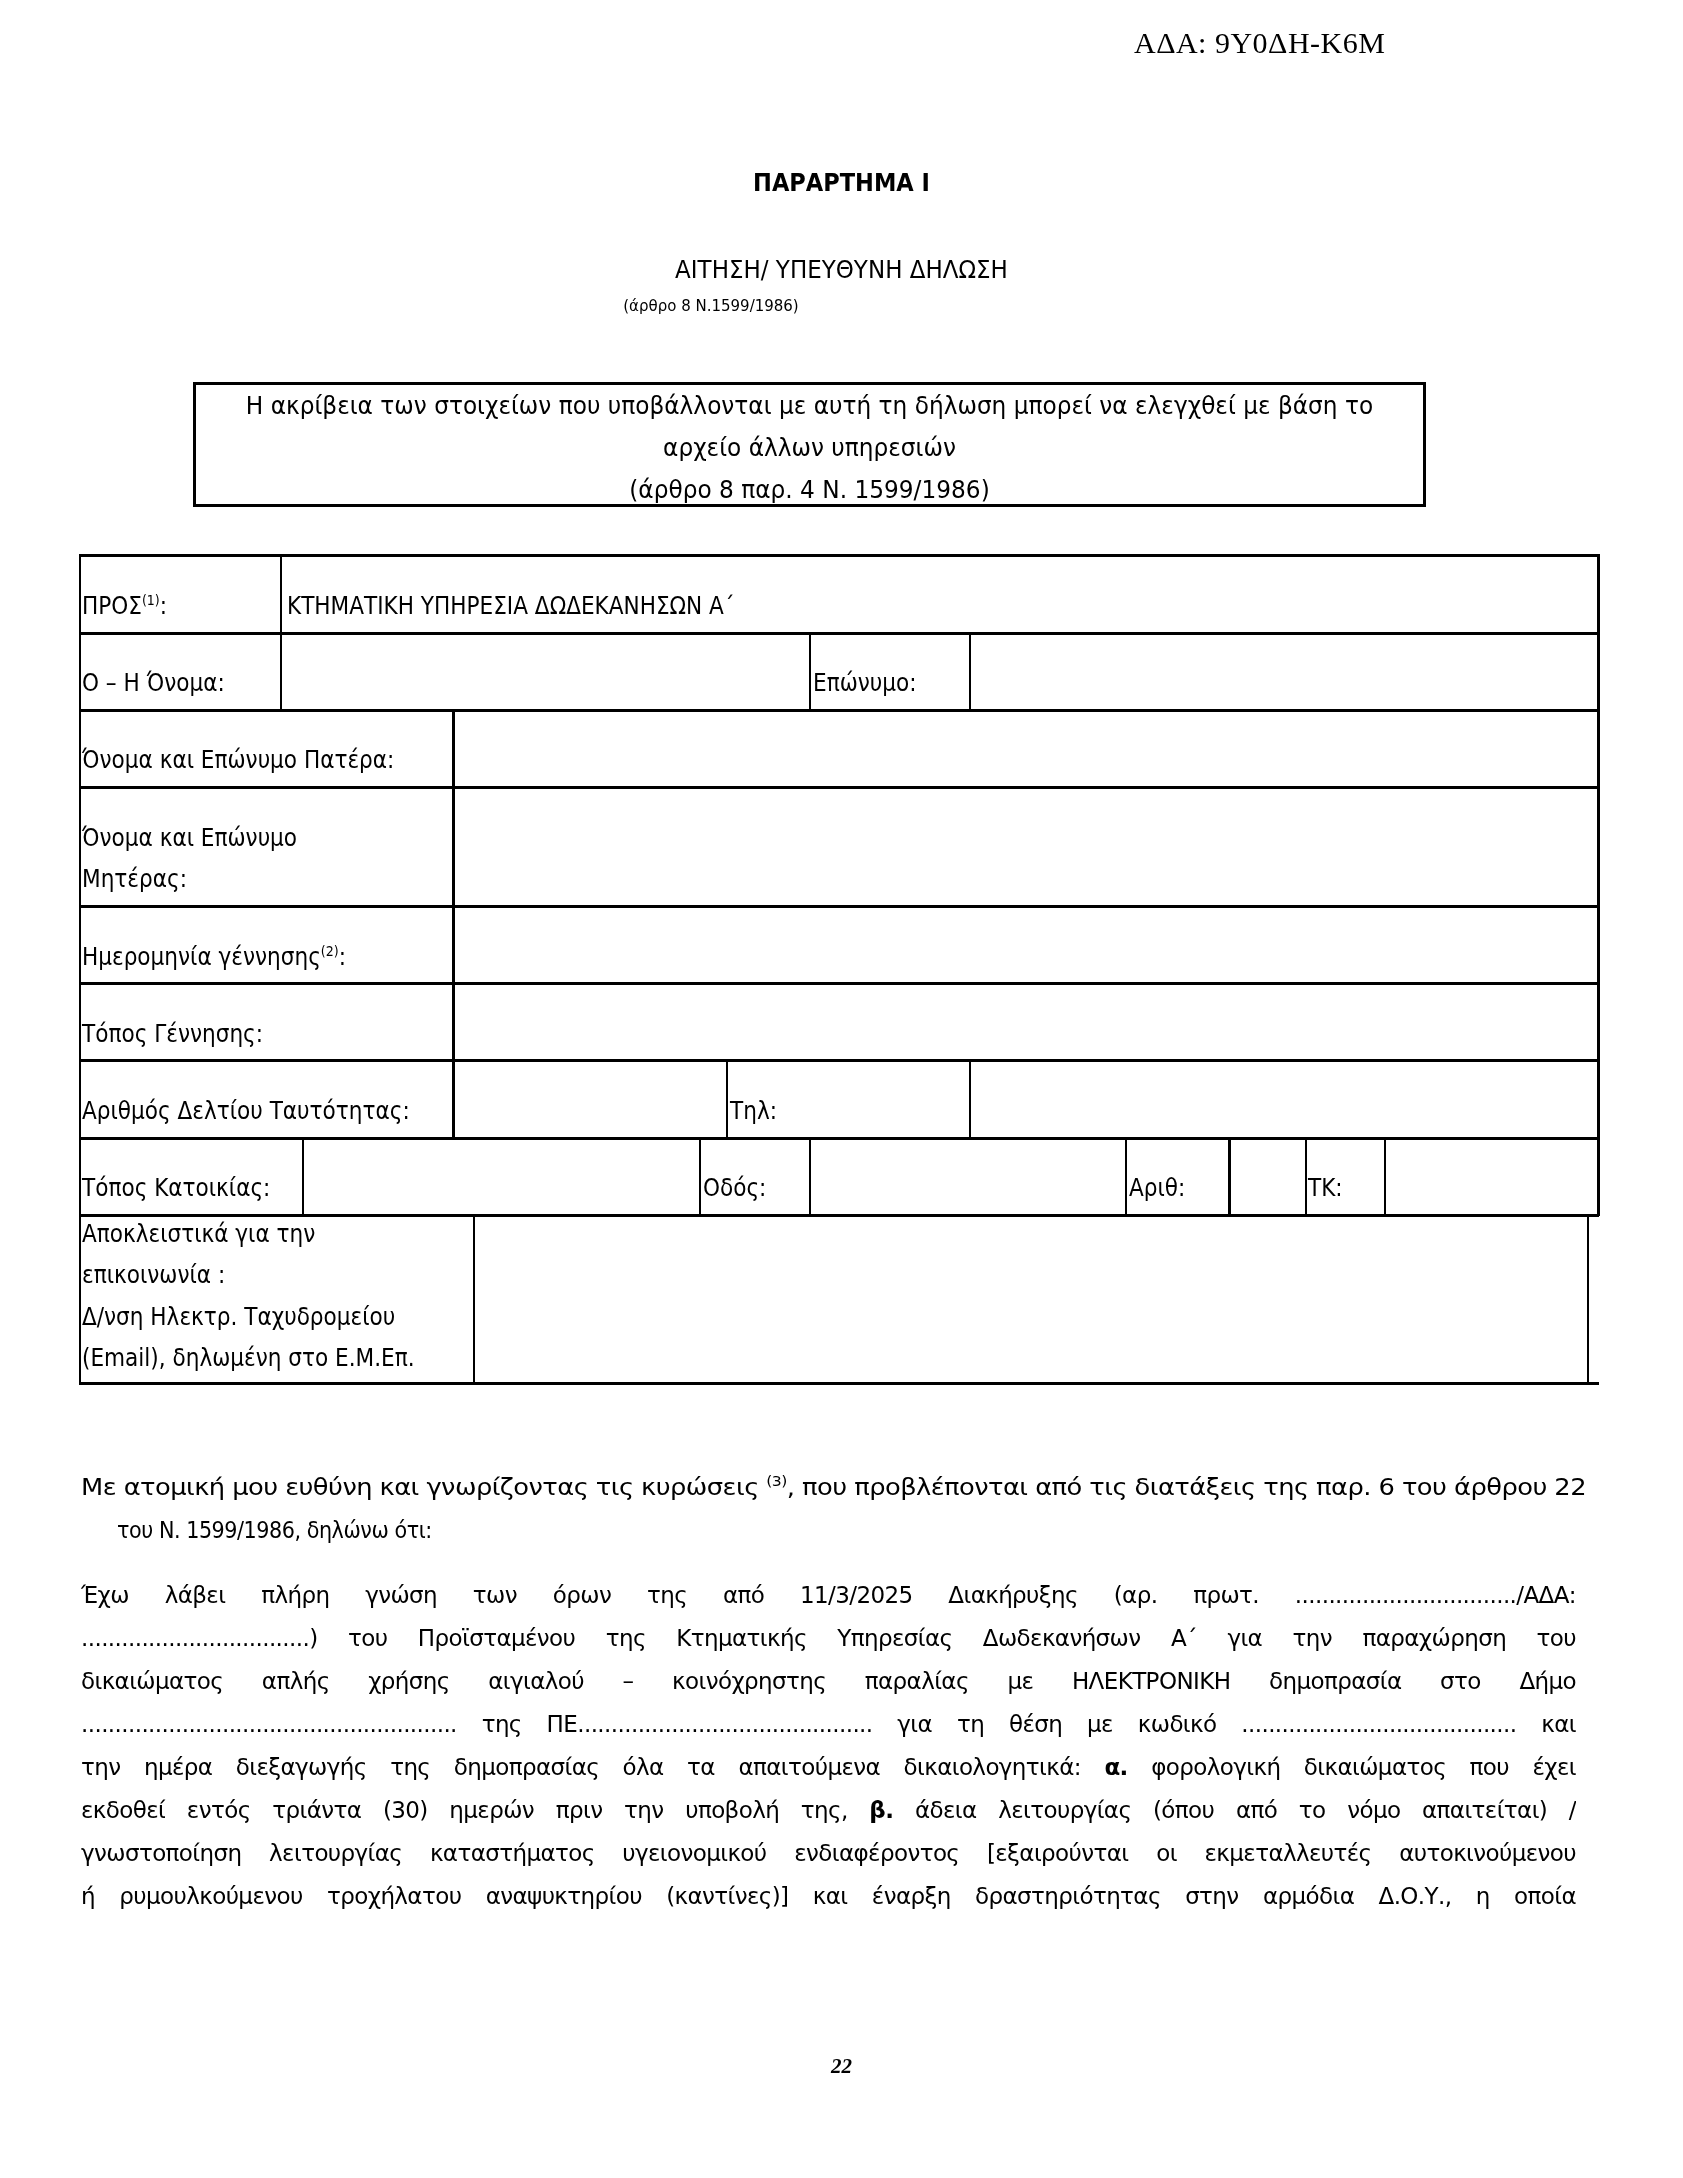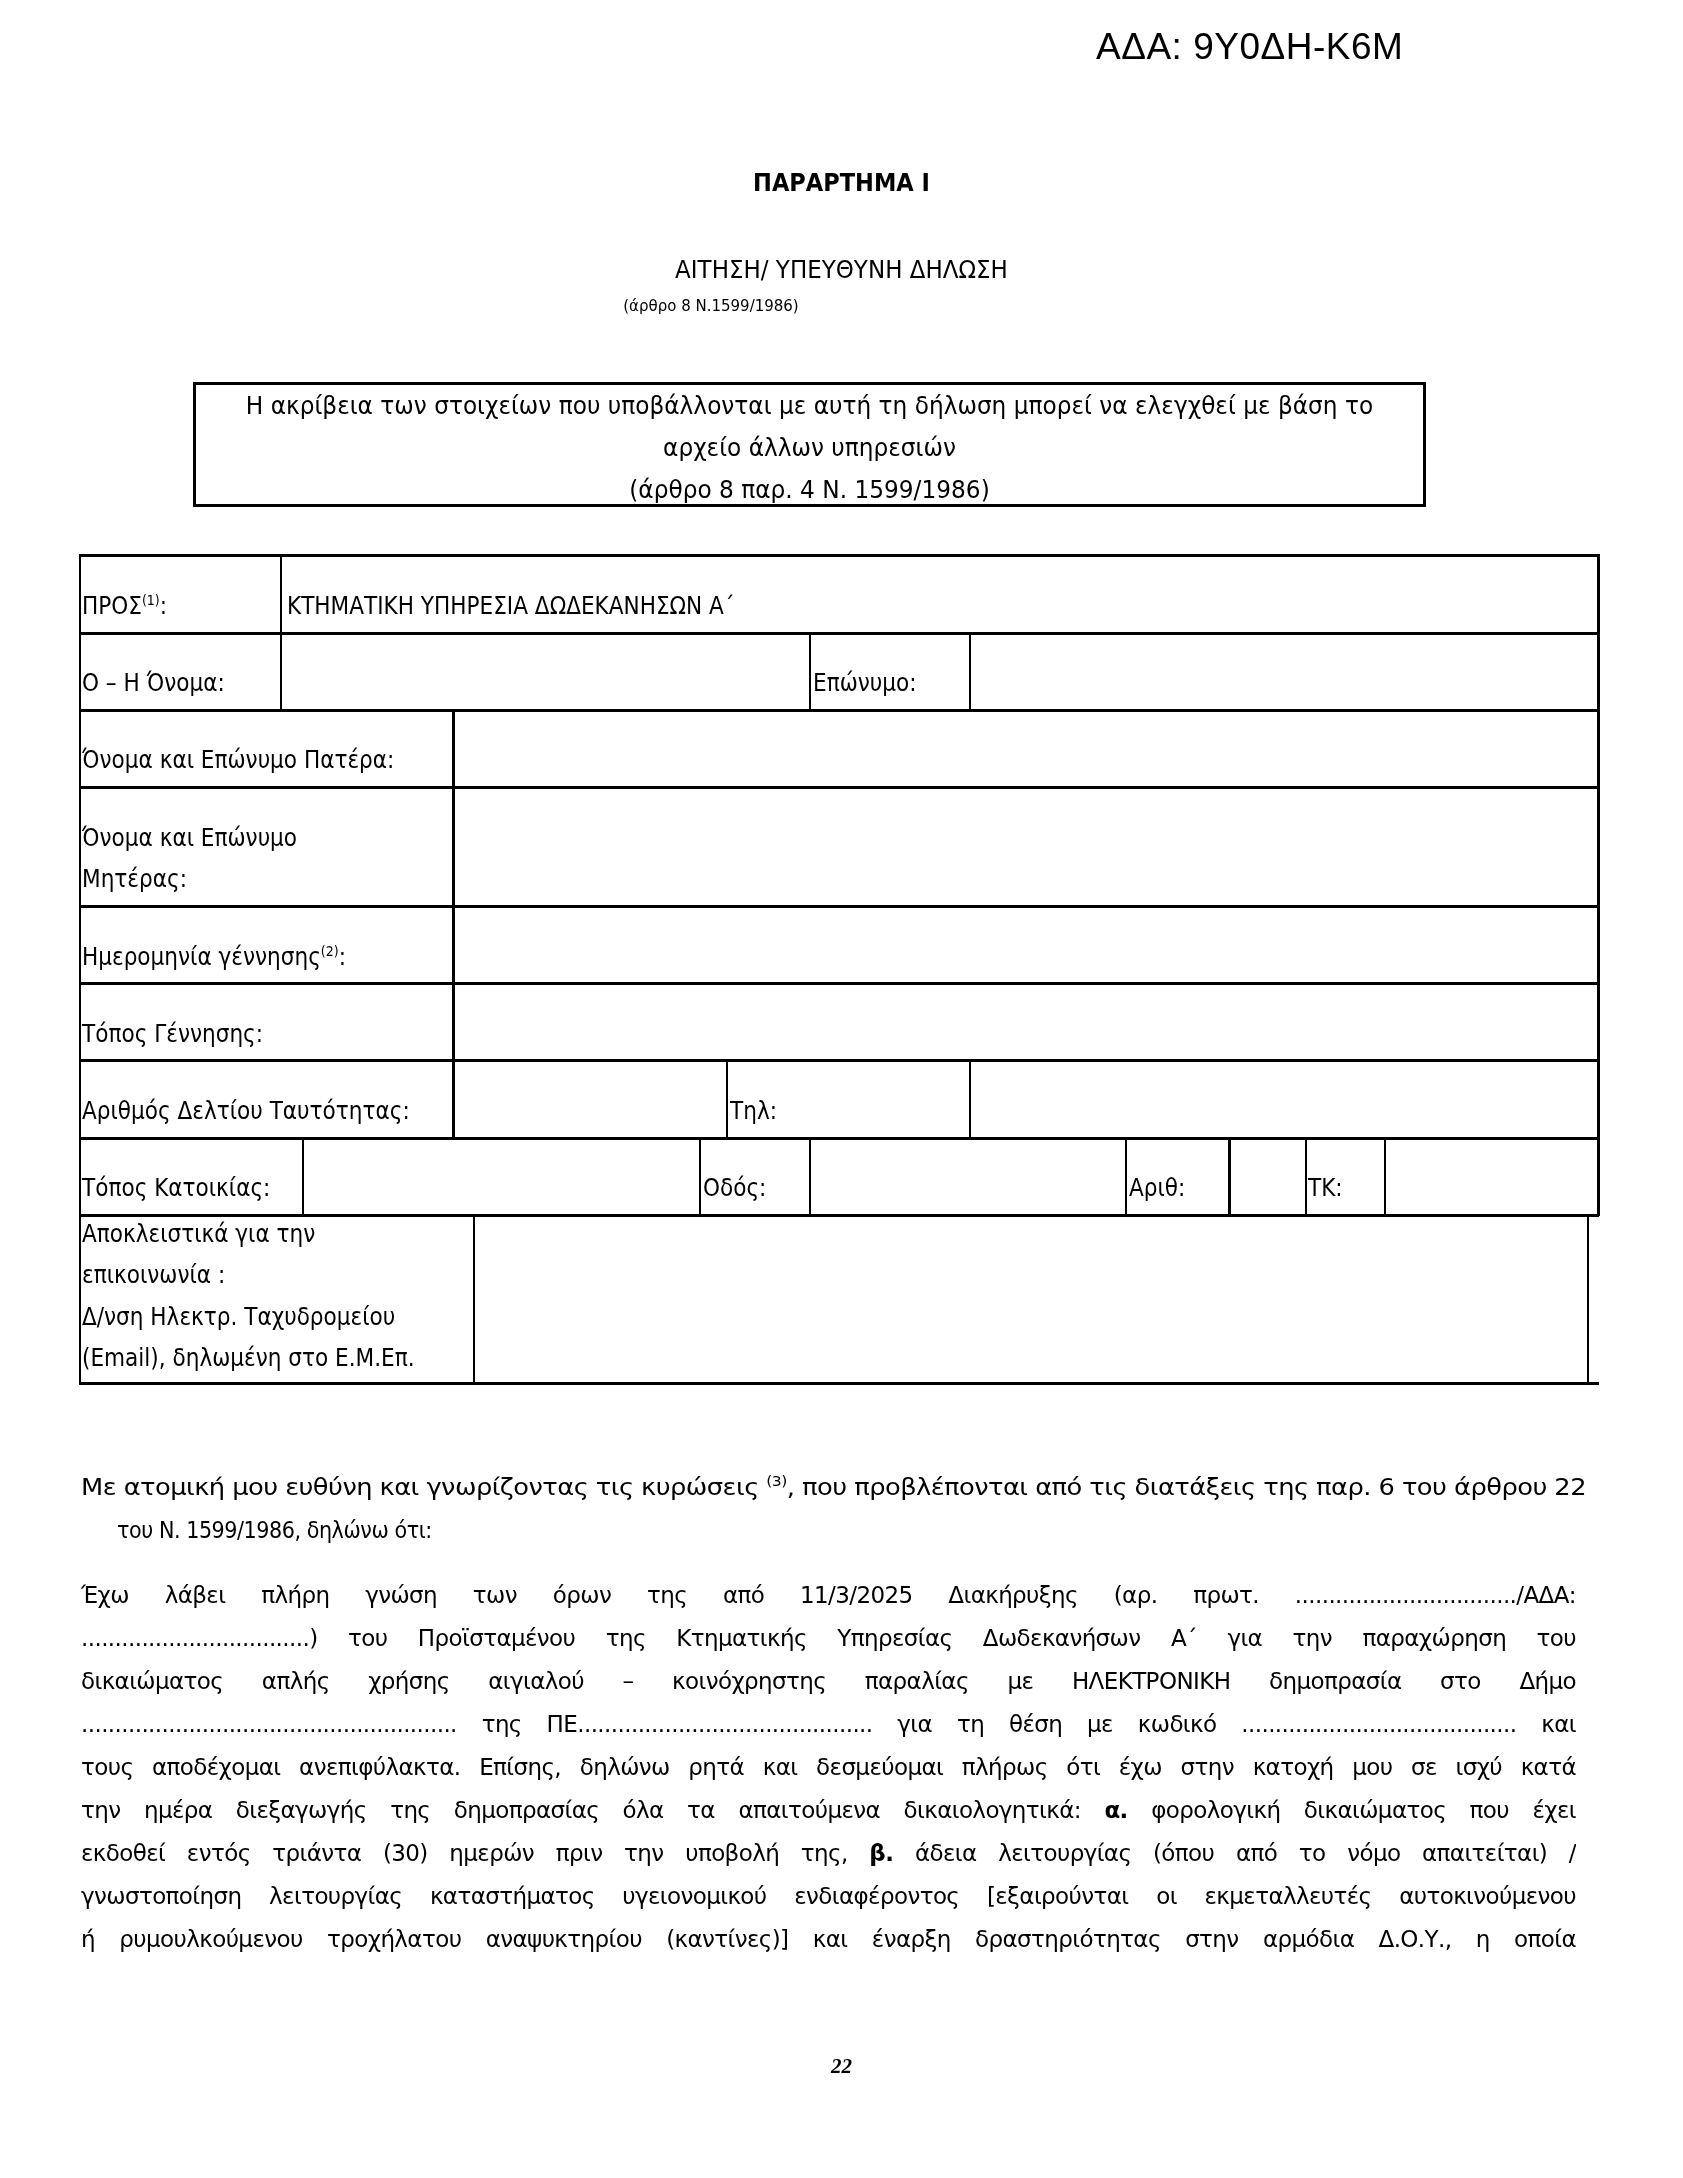--- a/index.html
+++ b/index.html
@@ -1,18 +1,18 @@
 <!DOCTYPE html>
 <html><head>
 <meta charset="utf-8">
 <style>
   html, body { margin:0; padding:0; background:#ffffff; }
   body { width:1683px; height:2178px; position:relative; overflow:hidden; color:#000; font-family:"DejaVu Sans", sans-serif; }
   .abs { position:absolute; }
-  .ada { left:1096px; top:26px; font-family:Liberation Sans, sans-serif; font-size:37px; letter-spacing:0.5px; }
+  .ada { left:1134px; top:26px; font-family:Liberation Serif, serif; font-size:30px; letter-spacing:0.5px; }
   .annex { left:0; width:1683px; top:168px; text-align:center; font-weight:bold; font-size:25px; font-family:"DejaVu Sans", sans-serif; transform:scaleX(0.9); }
   .title { left:0; width:1683px; top:255px; text-align:center; font-size:25px; font-family:"DejaVu Sans", sans-serif; transform:scaleX(0.92); }
   .subtitle { left:0; width:1422px; top:297px; text-align:center; font-size:15px; font-family:"DejaVu Sans", sans-serif; }
   .notice { left:193px; top:382px; width:1233px; height:125px; border:3px solid #000; box-sizing:border-box; text-align:center; font-size:25px; line-height:42px; padding-top:0; font-family:"DejaVu Sans", sans-serif; }
   .notice span { display:block; transform:scaleX(0.93); }
   .line { position:absolute; background:#000; }
   .lbl { position:absolute; font-size:24px; font-family:"DejaVu Sans", sans-serif; white-space:nowrap; transform-origin:left bottom; transform:scaleX(0.9); }
   .lbl sup { font-size:14px; }
   .cell { position:absolute; }
   .para { position:absolute; left:81px; width:1495px; font-size:24px; font-family:"DejaVu Sans", sans-serif; white-space:nowrap; }
@@ -122,21 +122,20 @@
 </div>
 <div class="para" style="top:1516px;margin-left:36px;">
   <span class="fit" style="transform:scaleX(0.9);">του Ν. 1599/1986, δηλώνω ότι:</span>
 </div>
 
 <div class="para" style="top:1574px; white-space:normal;">
   <div class="j body-line" style="text-align-last: justify;">Έχω λάβει πλήρη γνώση των όρων της από 11/3/2025 Διακήρυξης (αρ. πρωτ. ................................./ΑΔΑ:</div>
   <div class="j body-line" style="text-align-last: justify;">..................................) του Προϊσταμένου της Κτηματικής Υπηρεσίας Δωδεκανήσων Α΄ για την παραχώρηση του</div>
   <div class="j body-line" style="text-align-last: justify;">δικαιώματος απλής χρήσης αιγιαλού – κοινόχρηστης παραλίας με ΗΛΕΚΤΡΟΝΙΚΗ δημοπρασία στο Δήμο</div>
   <div class="j body-line" style="text-align-last: justify;">........................................................ της ΠΕ............................................ για τη θέση με κωδικό ......................................... και</div>
-  <div class="j body-line" style="text-align-last: justify;">τους αποδέχομαι ανεπιφύλακτα. Επίσης, δηλώνω ρητά και δεσμεύομαι πλήρως ότι έχω στην κατοχή μου σε ισχύ κατά</div>
   <div class="j body-line" style="text-align-last: justify;"><span>την ημέρα διεξαγωγής της δημοπρασίας όλα τα απαιτούμενα δικαιολογητικά:</span> <b>α.</b><span> φορολογική δικαιώματος  που έχει</span></div>
   <div class="j body-line" style="text-align-last: justify;"><span>εκδοθεί εντός τριάντα (30) ημερών πριν  την υποβολή της,</span> <b>β.</b><span> άδεια λειτουργίας (όπου από το νόμο απαιτείται) /</span></div>
   <div class="j body-line" style="text-align-last: justify;">γνωστοποίηση λειτουργίας καταστήματος υγειονομικού ενδιαφέροντος [εξαιρούνται οι εκμεταλλευτές αυτοκινούμενου</div>
   <div class="j body-line" style="text-align-last: justify;">ή  ρυμουλκούμενου τροχήλατου αναψυκτηρίου (καντίνες)] και έναρξη δραστηριότητας στην αρμόδια Δ.Ο.Υ., η οποία</div>
 </div>
 
 <div class="abs pagenum">22</div>
 
 <style>
   .body-line { height:43px; line-height:43px; font-size:23px; letter-spacing:-0.6px; overflow:hidden; white-space:nowrap; }

